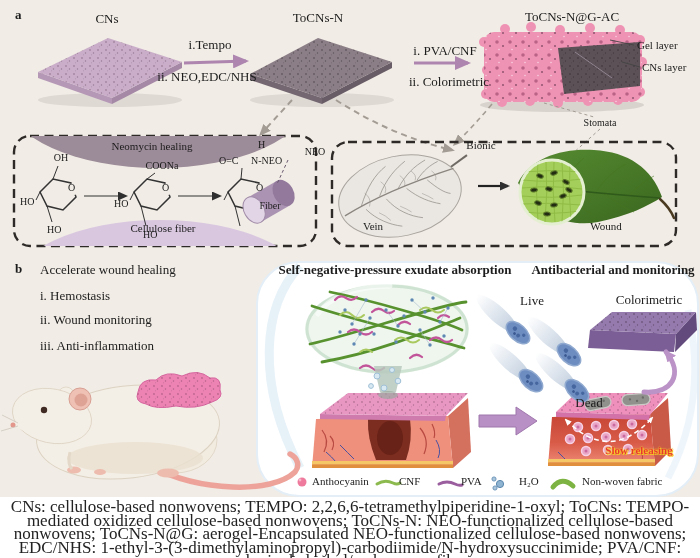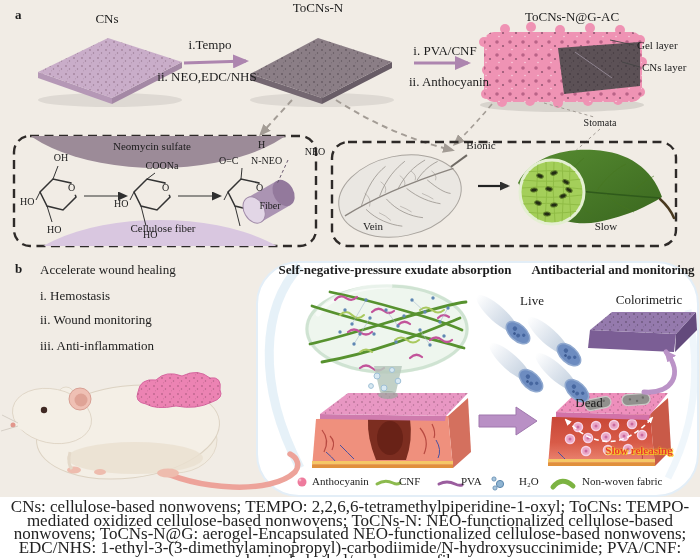--- a/index.html
+++ b/index.html
@@ -485,32 +485,32 @@
       <path d="M138,392 Q140,378 156,380 Q166,370 182,376 Q198,368 210,378 Q222,376 220,390 Q224,398 212,402 Q196,410 176,406 Q156,410 146,404 Q134,402 138,392 Z" fill="#ec83b3" stroke="#d668a0" stroke-width="1"></path>
       <path d="M138,392 Q140,378 156,380 Q166,370 182,376 Q198,368 210,378 Q222,376 220,390 Q224,398 212,402 Q196,410 176,406 Q156,410 146,404 Q134,402 138,392 Z" fill="url(#pSpeck)"></path>
     </g>
   </g>
 </svg>
 
 <div class="lbl s13" style="left:15px;top:8px;">a</div>
 <div class="lbl s115 c" style="left:107px;top:12px;">CNs</div>
 <div class="lbl s115 c" style="left:210px;top:38px;">i.Tempo</div>
 <div class="lbl s115 c" style="left:207px;top:70px;">ii. NEO,EDC/NHS</div>
-<div class="lbl s115 c" style="left:318px;top:1px;text-align:right;">ToCNs-N</div>
+<div class="lbl s115 c" style="left:318px;top:11px;text-align:right;">ToCNs-N</div>
 <div class="lbl s115 c" style="left:445px;top:44px;">i. PVA/CNF</div>
-<div class="lbl s115 c" style="left:449px;top:75px;">ii. Anthocyanin</div>
+<div class="lbl s115 c" style="left:449px;top:75px;">ii. Colorimetric</div>
 <div class="lbl s115 c" style="left:572px;top:10px;">ToCNs-N@G-AC</div>
 <div class="lbl s105" style="left:637px;top:39px;">Gel layer</div>
 <div class="lbl s105" style="left:642px;top:61px;">CNs layer</div>
 <div class="lbl s10 c" style="left:600px;top:117px;">Stomata</div>
-<div class="lbl s11 c" style="left:152px;top:140px;">Neomycin sulfate</div>
+<div class="lbl s11 c" style="left:152px;top:140px;">Neomycin healing</div>
 <div class="lbl s11 c" style="left:163px;top:222px;">Cellulose fiber</div>
 <div class="lbl s11 c" style="left:481px;top:139px;">Bionic</div>
 <div class="lbl s105 c" style="left:373px;top:220px;">Vein</div>
-<div class="lbl s105 c" style="left:606px;top:220px;">Slow</div>
+<div class="lbl s105 c" style="left:606px;top:220px;">Wound</div>
 
 <div class="lbl s10 c" style="left:61px;top:152px;">OH</div>
 <div class="lbl s10" style="left:20px;top:196px;">HO</div>
 <div class="lbl s10" style="left:47px;top:224px;">HO</div>
 <div class="lbl s10 c" style="left:162px;top:160px;">COONa</div>
 <div class="lbl s10" style="left:114px;top:198px;">HO</div>
 <div class="lbl s10" style="left:143px;top:229px;">HO</div>
 <div class="lbl s10" style="left:219px;top:155px;">O=C</div>
 <div class="lbl s10" style="left:258px;top:139px;">H</div>
 <div class="lbl s10" style="left:251px;top:155px;">N-NEO</div>

